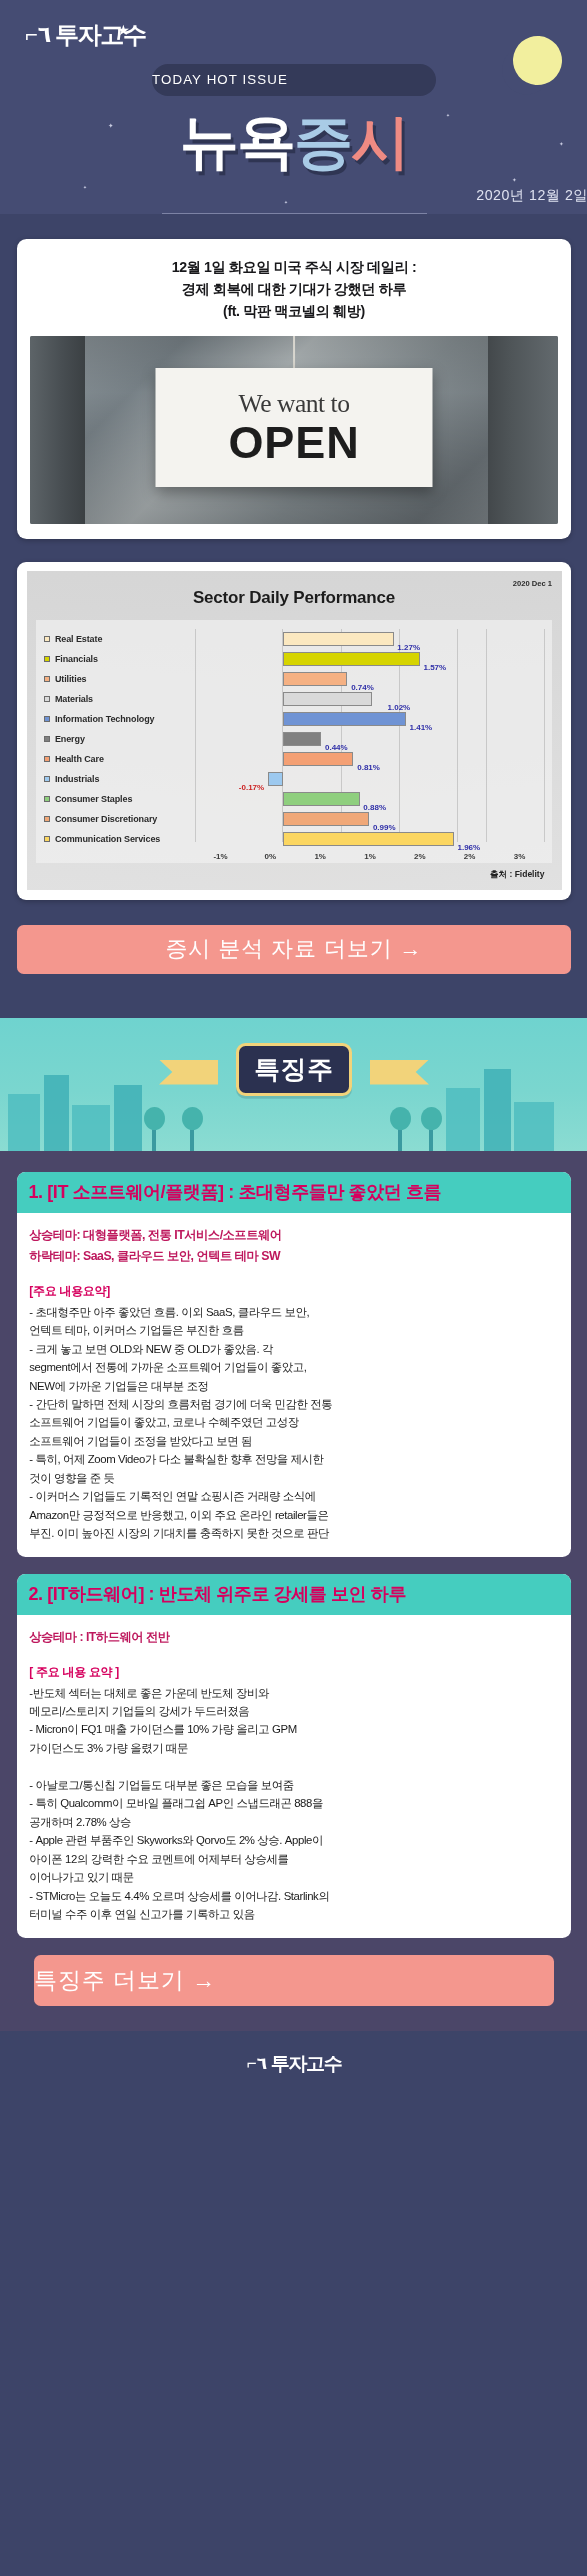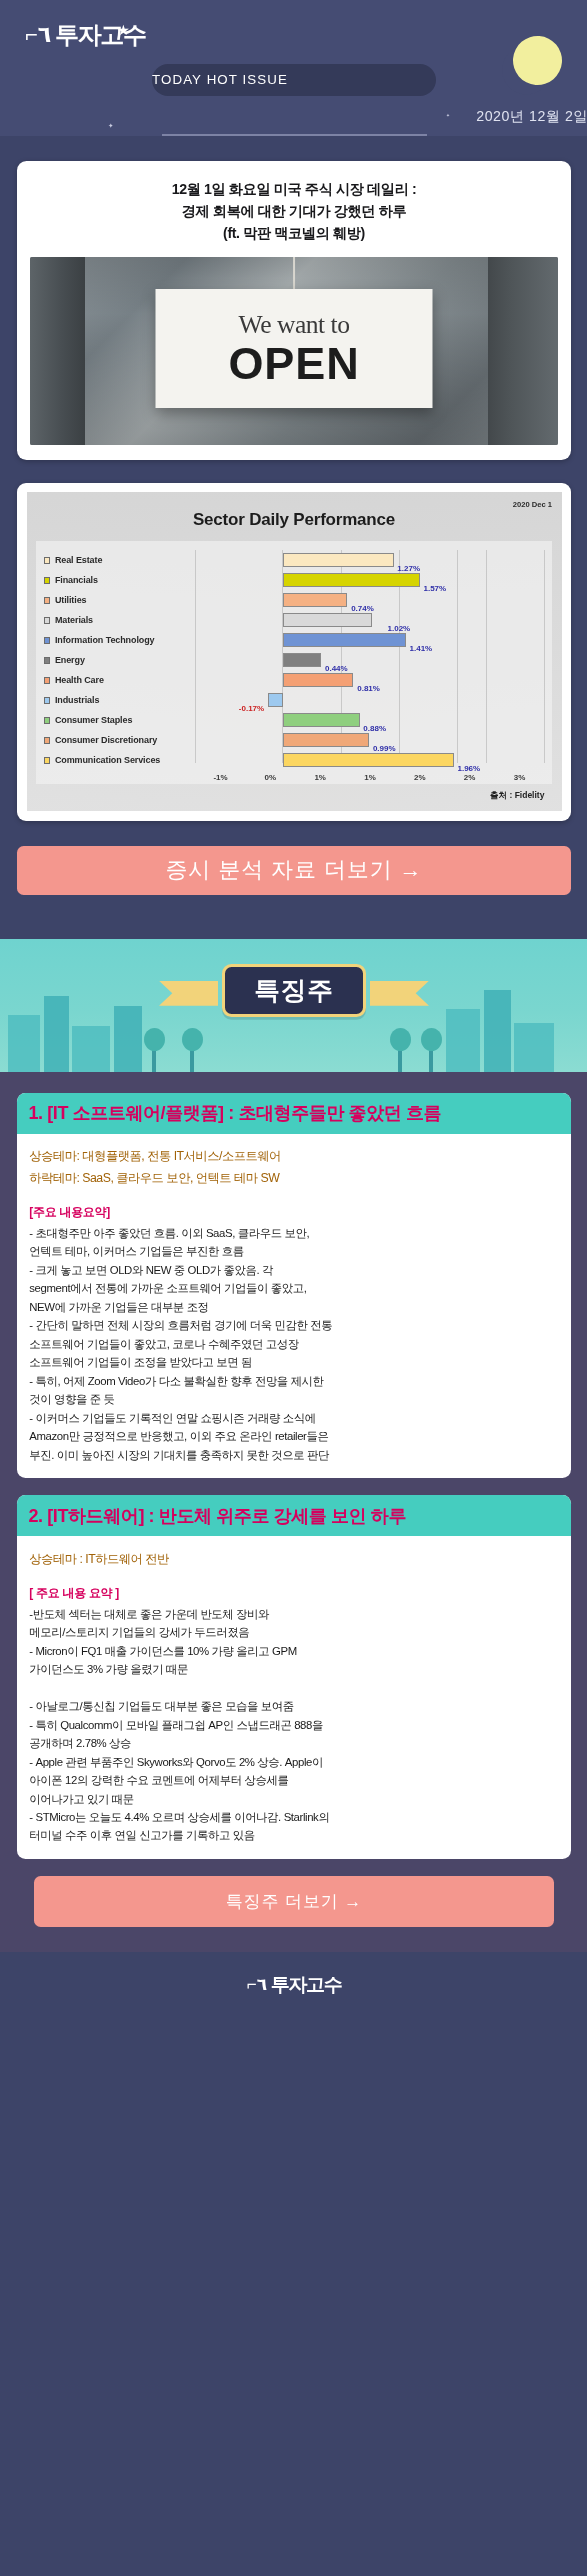--- a/index.html
+++ b/index.html
@@ -227,21 +227,21 @@
   .bldg.d { background: #3fb0b6; }
   .tree {
     position: absolute; bottom: 0; width: 3.8px; height: 25px; background: #3a9aa0;
   }
   .tree::before {
     content:""; position:absolute; left:-8.5px; top:-19px;
     width:21px; height:23px; border-radius:50%; background:#45b3ac;
   }
   .badge {
     position: absolute; left: 50%; top: 25px; transform: translateX(-50%);
-    width: 144px; height: 53px;
+    width: 116px; height: 53px;
     background: #2b3150;
     border: 3.8px solid #f2d37a;
     border-radius: 9.5px;
     display: flex; align-items: center; justify-content: center;
     box-shadow: 0 2.8px 0 rgba(0,0,0,.12);
   }
   .badge span {
     color: #ffffff; font-size: 25.6px; font-weight: 800; letter-spacing: 0.9px;
   }
   .ribbon-l, .ribbon-r {
@@ -253,41 +253,41 @@
   
   .body-wrap { background: #4b4668; padding: 21px 17px 25px; }
   .sec { background: #ffffff; border-radius: 8.5px; overflow: hidden; margin-bottom: 17px; }
   .sec-head {
     background: #45cdbf; padding: 8.5px 11.4px;
     font-size: 18px; font-weight: 700; color: #d6005e; letter-spacing: -0.4px;
   }
   .sec.two .sec-head { background: #45cdbf; }
   .sec-body { padding: 12.3px 12.3px 14.2px; }
   .theme-line {
-    font-size: 12.3px; font-weight: 400; color: #a16207; letter-spacing: -0.5px;
+    font-size: 12.3px; font-weight: 700; color: #be185d; letter-spacing: -0.5px;
     line-height: 1.75;
   }
   .sum-head {
     margin-top: 15px;
     font-size: 12px; font-weight: 700; color: #d6005e; letter-spacing: -0.3px;
   }
   .sum-body {
     margin-top: 2.8px;
     font-size: 11.4px; color: #1a1a1a; line-height: 1.62; letter-spacing: -0.4px;
     white-space: pre-line;
   }
 
   
   .cta2 {
     margin: 3.8px 17px 0;
     height: 51px;
     background: #f4978e;
     border-radius: 6.6px;
-    display: flex; align-items: center; justify-content: center;
-    color: #ffffff; font-size: 17px; letter-spacing: 0.9px;
+    display: flex; align-items: center; justify-content: flex-start;
+    color: #ffffff; font-size: 23px; letter-spacing: 0.9px;
   }
   .footer {
     background: #3d4468;
     padding: 23px 0 25px;
     display: flex; align-items: center; justify-content: center; gap: 3.8px;
   }
   .footer .brand-mark { font-size: 17px; }
   .footer .brand-text { font-size: 19px; }
   .spacer-dark { background:#3d4468; height: 19px; }
 </style>
@@ -310,20 +310,21 @@
     <div class="hero-star s4">✦</div>
     <div class="hero-star s5">✦</div>
     <div class="hero-star s6">✦</div>
     <div class="hero-star s7">✦</div>
     <div class="moon"></div>
 
     <div class="hot-pill">
       <span>TODAY HOT ISSUE</span>
     </div>
 
+    <div class="big-title"><span>뉴욕</span><span class="t-blue">증</span><span class="t-red">시</span></div>
 
     <div class="date-wrap">
       <div class="date-txt">2020년 12월 2일</div>
       <div class="date-rule"></div>
     </div>
   </div>
 
   <div class="card">
     <div class="art-title">
       <div>12월 1일 화요일 미국 주식 시장 데일리 :</div>

